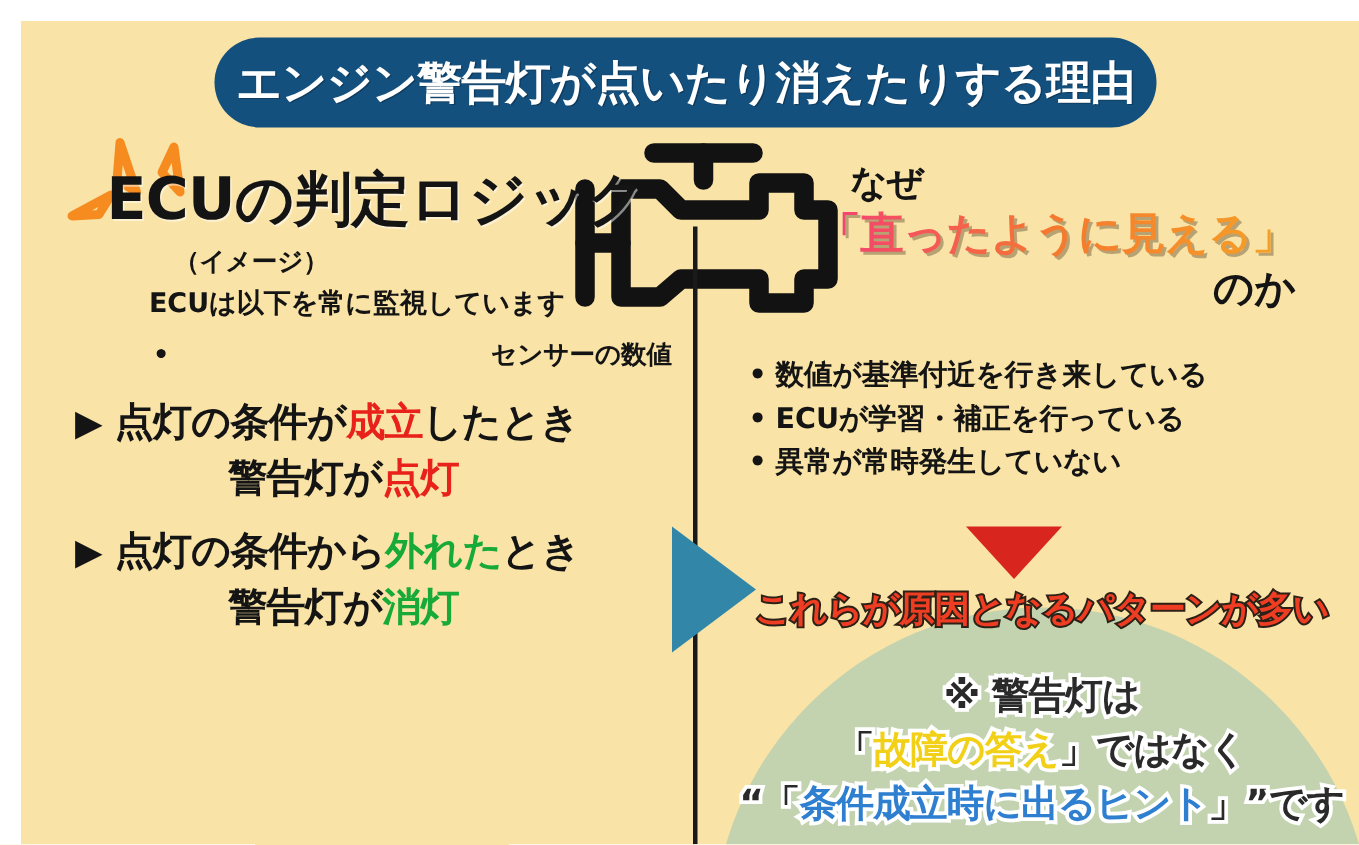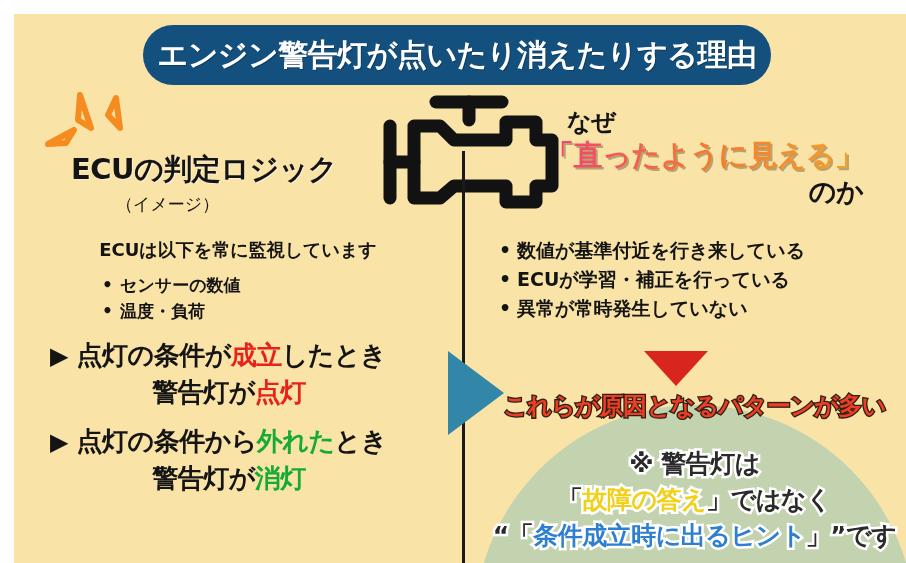--- a/index.html
+++ b/index.html
@@ -107,47 +107,47 @@
   }
 
   
   .left-col {
     position: absolute;
     left: 14px;
     top: 92px;
     width: 420px;
   }
   .lead-head {
-    font-size: 29px;
+    font-size: 39px;
     font-weight: bold;
     color: #141414;
     text-align: left;
     padding-left: 43px;
     letter-spacing: -0.5px;
     text-shadow: 1px 1px 0 rgba(255,255,255,0.5);
-    margin-top: 44px;
   }
   .lead-sub {
     font-size: 17px;
-    font-weight: normal;
+    font-weight: bold;
     color: #141414;
     padding-left: 88px;
     margin-top: 3px;
   }
   .watch-line {
     font-size: 18px;
     font-weight: bold;
     color: #141414;
     text-align: center;
-    margin-top: 22px;
+    margin-top: 4px;
   }
   .bullets {
     margin: 10px 0 0 0;
     padding: 0;
     list-style: none;
+    text-align: right;
   }
   .bullets li {
     font-size: 17px;
     font-weight: bold;
     color: #141414;
     padding-left: 92px;
     line-height: 26px;
     position: relative;
   }
   .bullets li::before {
@@ -318,21 +318,20 @@
     <div class="divider"></div>
     <div class="teal-arrow"></div>
 
     <div class="left-col">
       <div class="lead-head">ECUの判定ロジック</div>
       <div class="lead-sub">（イメージ）</div>
       <div class="watch-line">ECUは以下を常に監視しています</div>
 
       <ul class="bullets">
         <li>センサーの数値</li>
-        <li>温度・負荷</li>
       </ul>
 
       <div class="stmt">
         <div class="row1">
           <span class="tri-marker">▶</span>
           <span>点灯の条件が</span><span class="hl-red">成立</span><span>したとき</span>
         </div>
         <div class="row2">
           <span>警告灯が</span><span class="hl-red">点灯</span>
         </div>

